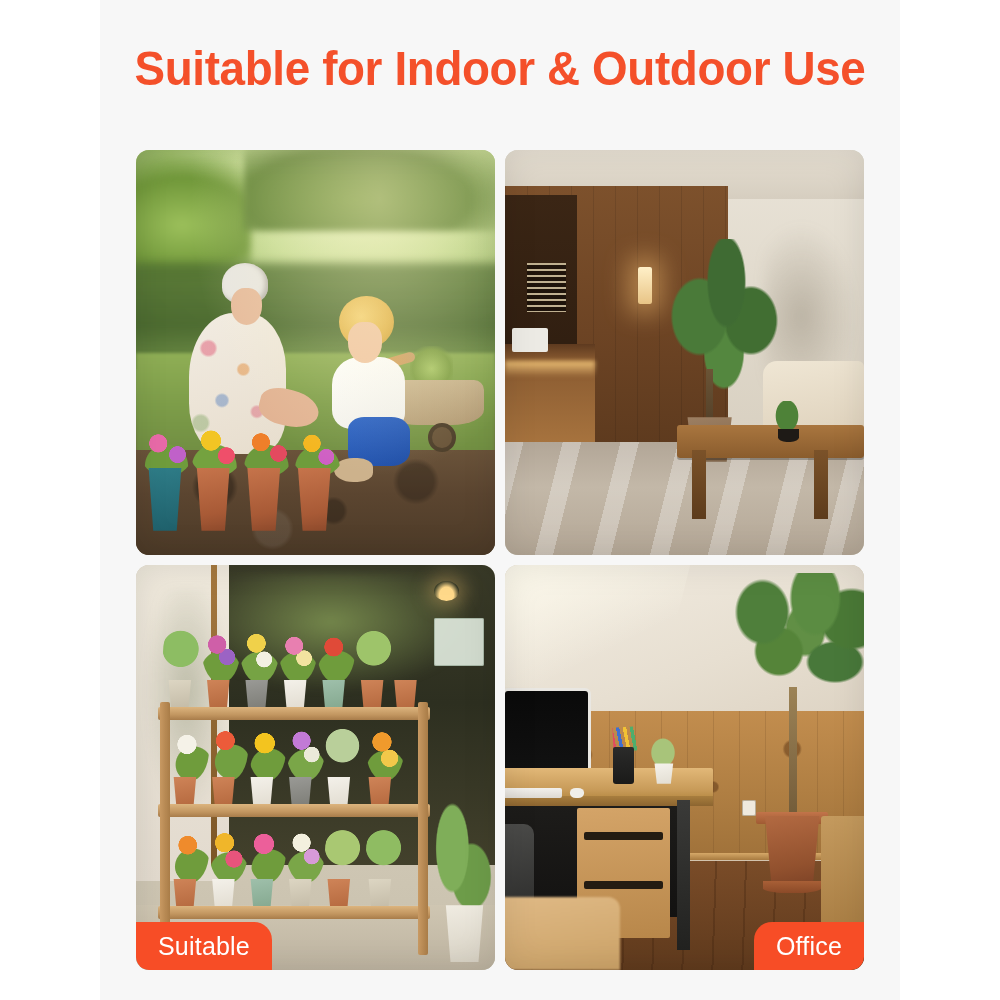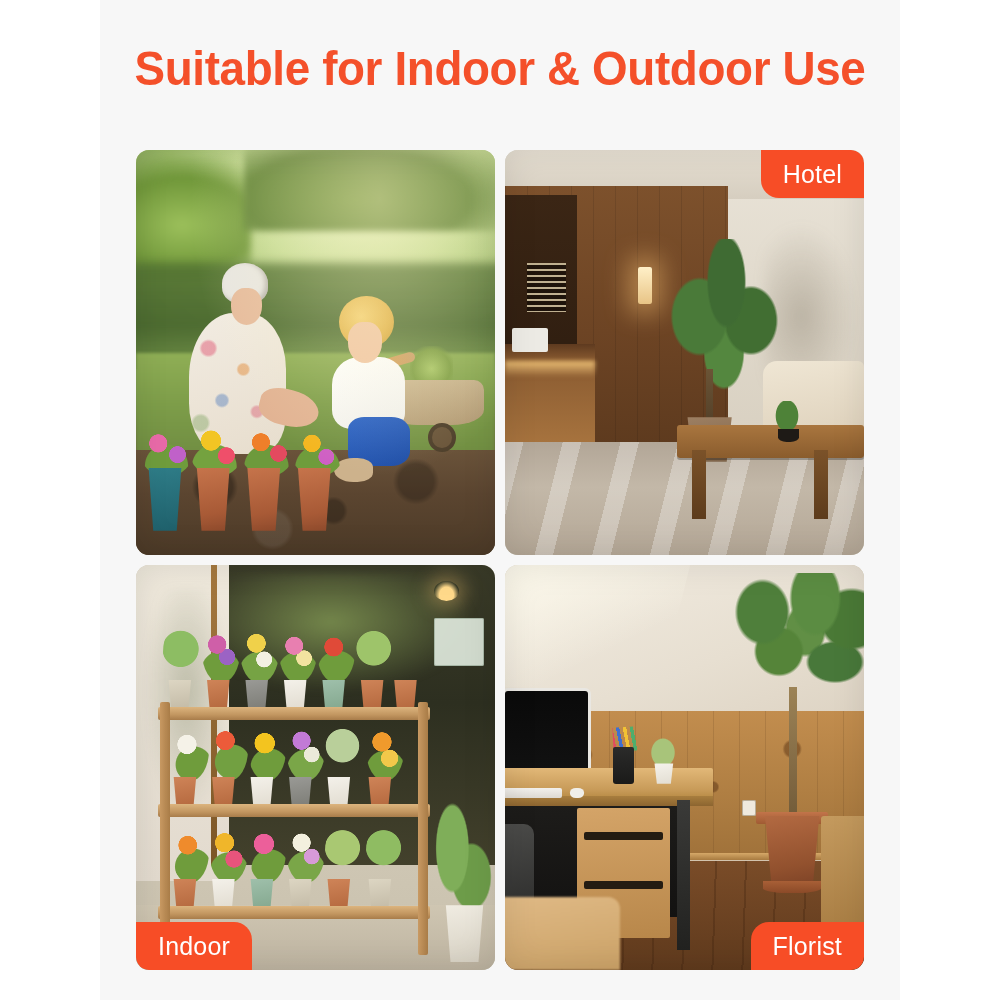--- a/index.html
+++ b/index.html
@@ -460,23 +460,20 @@
         <div class="ht-trunk"></div>
         <div class="ht-planter"></div>
         <div class="ht-sofa"></div>
         <div class="ht-table"></div>
         <div class="ht-leg l1"></div>
         <div class="ht-leg l2"></div>
         <div class="ht-bonsai"></div>
         <div class="ht-bonsaipot"></div>
       </div>
       <div class="vignette"></div>
-      <div class="badge tr">
-        <span>Hotel</span>
-      </div>
     </div>
 
     <div class="card">
       <div class="scene s-flor">
         <div class="fl-window"></div>
         <div class="fl-windowlite"></div>
         <div class="fl-wall"></div>
         <div class="fl-shadow"></div>
         <div class="fl-frame"></div>
         <div class="fl-lamp"></div>
@@ -535,21 +532,21 @@
 
           <div class="shelf-board sb1"></div>
           <div class="shelf-board sb2"></div>
           <div class="shelf-board sb3"></div>
           <div class="rack-post rp1"></div>
           <div class="rack-post rp2"></div>
         </div>
       </div>
       <div class="vignette"></div>
       <div class="badge bl">
-        <span>Indoor</span>
+        <span>Suitable</span>
       </div>
     </div>
 
     <div class="card">
       <div class="scene s-off">
         <div class="of-wallTop"></div>
         <div class="of-sun"></div>
         <div class="of-wainscot"></div>
         <div class="of-railing"></div>
         <div class="of-outlet"></div>
@@ -575,18 +572,18 @@
         <div class="of-miniplant"></div>
         <div class="of-minipot"></div>
         <div class="of-cabinet"></div>
         <div class="of-drawer d1"></div>
         <div class="of-drawer d2"></div>
         <div class="of-deskleg"></div>
         <div class="of-fgdesk"></div>
       </div>
       <div class="vignette"></div>
       <div class="badge br">
-        <span>Florist</span>
+        <span>Office</span>
       </div>
     </div>
 
   </div>
 </div>
 
 </body></html>

